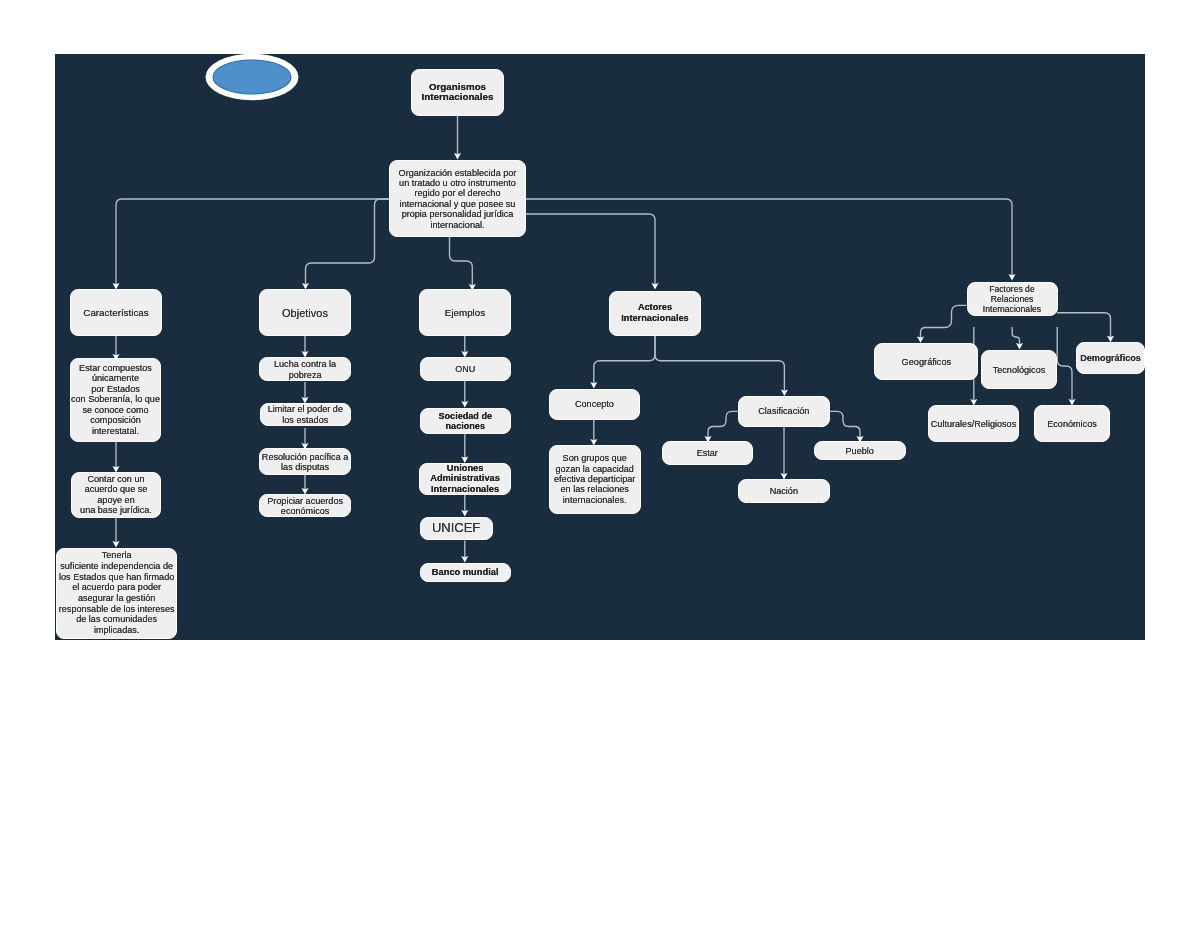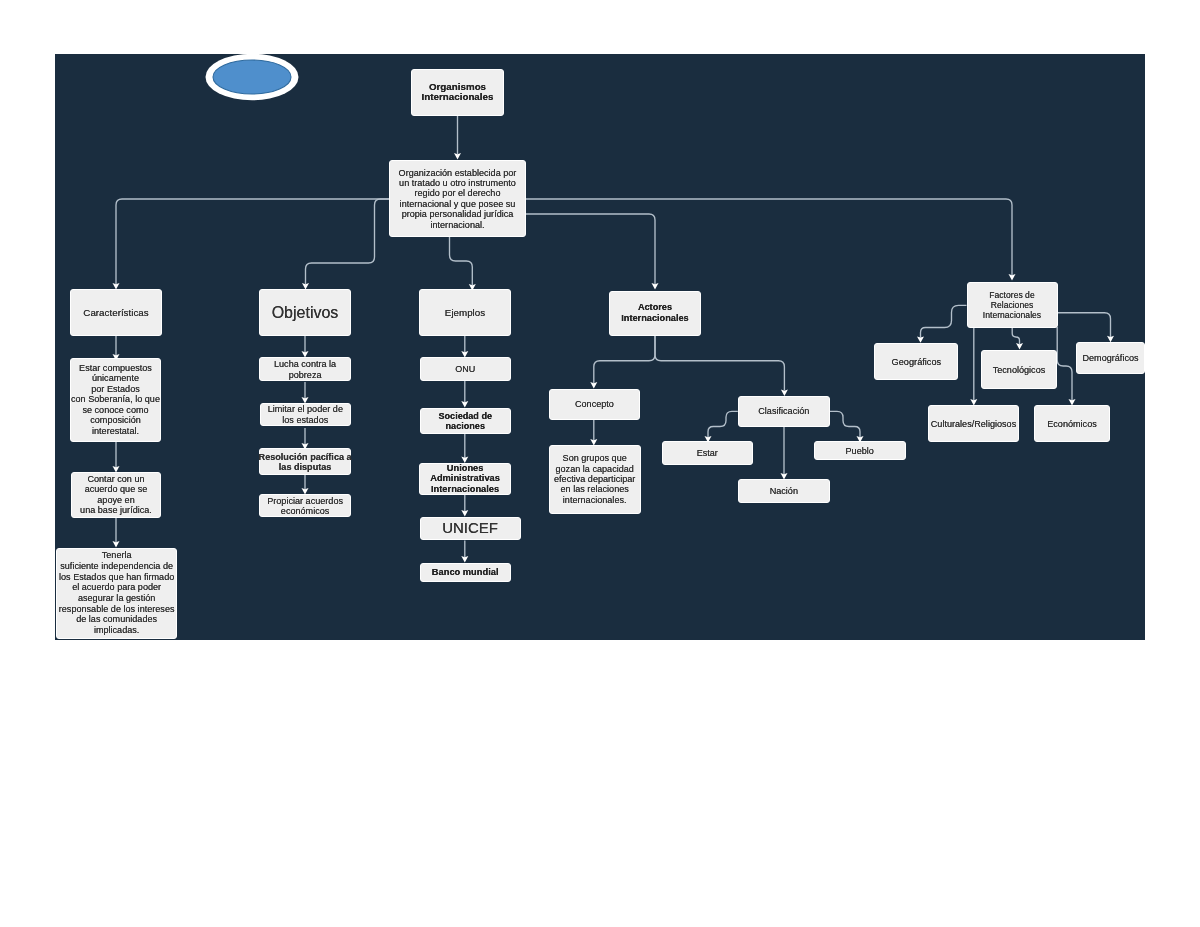--- a/index.html
+++ b/index.html
@@ -3,21 +3,21 @@
 <meta charset="utf-8">
 <title>Organismos Internacionales</title>
 <style>
   html,body{margin:0;padding:0;background:#ffffff;}
   body{width:1200px;height:927px;overflow:hidden;
        font-family:"Liberation Sans",sans-serif;}
   #page{position:relative;width:1200px;height:927px;background:#ffffff;overflow:hidden;
         transform:translateZ(0);}
   #canvas{position:absolute;}
   #edge-layer{position:absolute;left:0;top:0;width:1200px;height:927px;pointer-events:none;}
-  .node{position:absolute;background:#efefef;border-radius:3px;
+  .node{position:absolute;background:#efefef;border-radius:8px;
         border:1.4px solid #ffffff;text-align:center;
         color:#333333;font-size:9.1px;line-height:10.4px;box-sizing:border-box;
         white-space:pre;transform:translateZ(0);}
   .node > span{position:absolute;left:-2px;right:-2px;top:50%;
         transform:translateY(-50%) translateZ(0);text-shadow:0 0 0.35px currentColor;}
   .node.bold{font-weight:bold;color:#242424;}
 </style>
 </head>
 <body>
 
@@ -108,52 +108,52 @@
 apoye en
 una base jurídica.</span></div>
     <div class="node" style="left: 56.2px; top: 547.7px; width: 120.9px; height: 90.9px; line-height: 10.7px;"><span>Tenerla
 suficiente independencia de
 los Estados que han firmado
 el acuerdo para poder
 asegurar la gestión
 responsable de los intereses
 de las comunidades
 implicadas.</span></div>
-    <div class="node" style="left: 259px; top: 289px; width: 92px; height: 47px; font-size: 16px;"><span>Objetivos</span></div>
+    <div class="node" style="left: 259px; top: 289px; width: 92px; height: 47px; font-size: 11px;"><span>Objetivos</span></div>
     <div class="node" style="left: 259.2px; top: 357.4px; width: 91.8px; height: 23.9px;"><span>Lucha contra la
 pobreza</span></div>
     <div class="node" style="left: 259.6px; top: 402.7px; width: 91.4px; height: 23.6px;"><span>Limitar el poder de
 los estados</span></div>
-    <div class="node" style="left: 259.3px; top: 448.3px; width: 91.6px; height: 27px; font-weight: bold;"><span>Resolución pacífica a
+    <div class="node" style="left: 259.3px; top: 448.3px; width: 91.6px; height: 27px;"><span>Resolución pacífica a
 las disputas</span></div>
     <div class="node" style="left: 259.3px; top: 494.4px; width: 91.6px; height: 23.1px;"><span>Propiciar acuerdos
 económicos</span></div>
     <div class="node" style="left: 419px; top: 289px; width: 92px; height: 47px; font-size: 9.8px; padding-left: 7px;"><span>Ejemplos</span></div>
     <div class="node" style="left: 419.5px; top: 357.4px; width: 91.5px; height: 23.4px; font-size: 9px;"><span>ONU</span></div>
     <div class="node bold" style="left: 419.5px; top: 407.5px; width: 91.5px; height: 26.5px; font-size: 9.1px; line-height: 10.35px;"><span>Sociedad de
 naciones</span></div>
     <div class="node bold" style="left: 419.4px; top: 463px; width: 91.4px; height: 31.7px; font-size: 9.3px; line-height: 10.35px;"><span>Uniones
 Administrativas
 Internacionales</span></div>
-    <div class="node" style="left: 419.6px; top: 516.5px; width: 101px; height: 23.9px; font-size: 15px;"><span>UNICEF</span></div>
+    <div class="node" style="left: 419.6px; top: 516.5px; width: 73px; height: 23.9px; font-size: 13px;"><span>UNICEF</span></div>
     <div class="node bold" style="left: 419.7px; top: 562.5px; width: 91px; height: 19.5px; font-size: 9.3px;"><span>Banco mundial</span></div>
     <div class="node bold" style="left: 609.3px; top: 290.5px; width: 91.4px; height: 45px; font-size: 9.2px; line-height: 10.7px;"><span>Actores
 Internacionales</span></div>
     <div class="node" style="left: 548.7px; top: 388.5px; width: 91.5px; height: 31px;"><span>Concepto</span></div>
     <div class="node" style="left: 548.7px; top: 445px; width: 92px; height: 68.5px;"><span>Son grupos que
 gozan la capacidad
 efectiva departicipar
 en las relaciones
 internacionales.</span></div>
     <div class="node" style="left: 737.8px; top: 395.7px; width: 92px; height: 31px;"><span>Clasificación</span></div>
     <div class="node" style="left: 661.8px; top: 441px; width: 91px; height: 23.5px;"><span>Estar</span></div>
     <div class="node" style="left: 737.8px; top: 478.5px; width: 92px; height: 24px; padding-left: 40px;"><span>Nación</span></div>
     <div class="node" style="left: 813.8px; top: 441px; width: 91.8px; height: 19px;"><span>Pueblo</span></div>
-    <div class="node" style="left: 966.5px; top: 281.5px; width: 91px; height: 46px; font-size: 8.6px; line-height: 10.3px;"><span>Factores de
+    <div class="node" style="left: 966.5px; top: 281.5px; width: 91px; height: 34px; font-size: 8.6px; line-height: 10.3px;"><span>Factores de
 Relaciones
 Internacionales</span></div>
-    <div class="node" style="left: 874.4px; top: 342.8px; width: 84px; height: 37.6px; font-size: 9.2px;"><span>Geográficos</span></div>
+    <div class="node" style="left: 874.4px; top: 342.8px; width: 104px; height: 37.6px; font-size: 9.2px;"><span>Geográficos</span></div>
     <div class="node" style="left: 981px; top: 350px; width: 76px; height: 39px;"><span>Tecnológicos</span></div>
-    <div class="node" style="left: 1076.2px; top: 342.2px; width: 68.7px; height: 31.4px;"><span>Demográficos</span></div>
+    <div class="node" style="left: 1076.2px; top: 342.2px; width: 68.7px; height: 31.4px; font-weight: bold;"><span>Demográficos</span></div>
     <div class="node" style="left: 928px; top: 405px; width: 91px; height: 37px;"><span>Culturales/Religiosos</span></div>
     <div class="node" style="left: 1034px; top: 405px; width: 76px; height: 37px;"><span>Económicos</span></div>
   </div>
 </div>
 
 </body></html>

